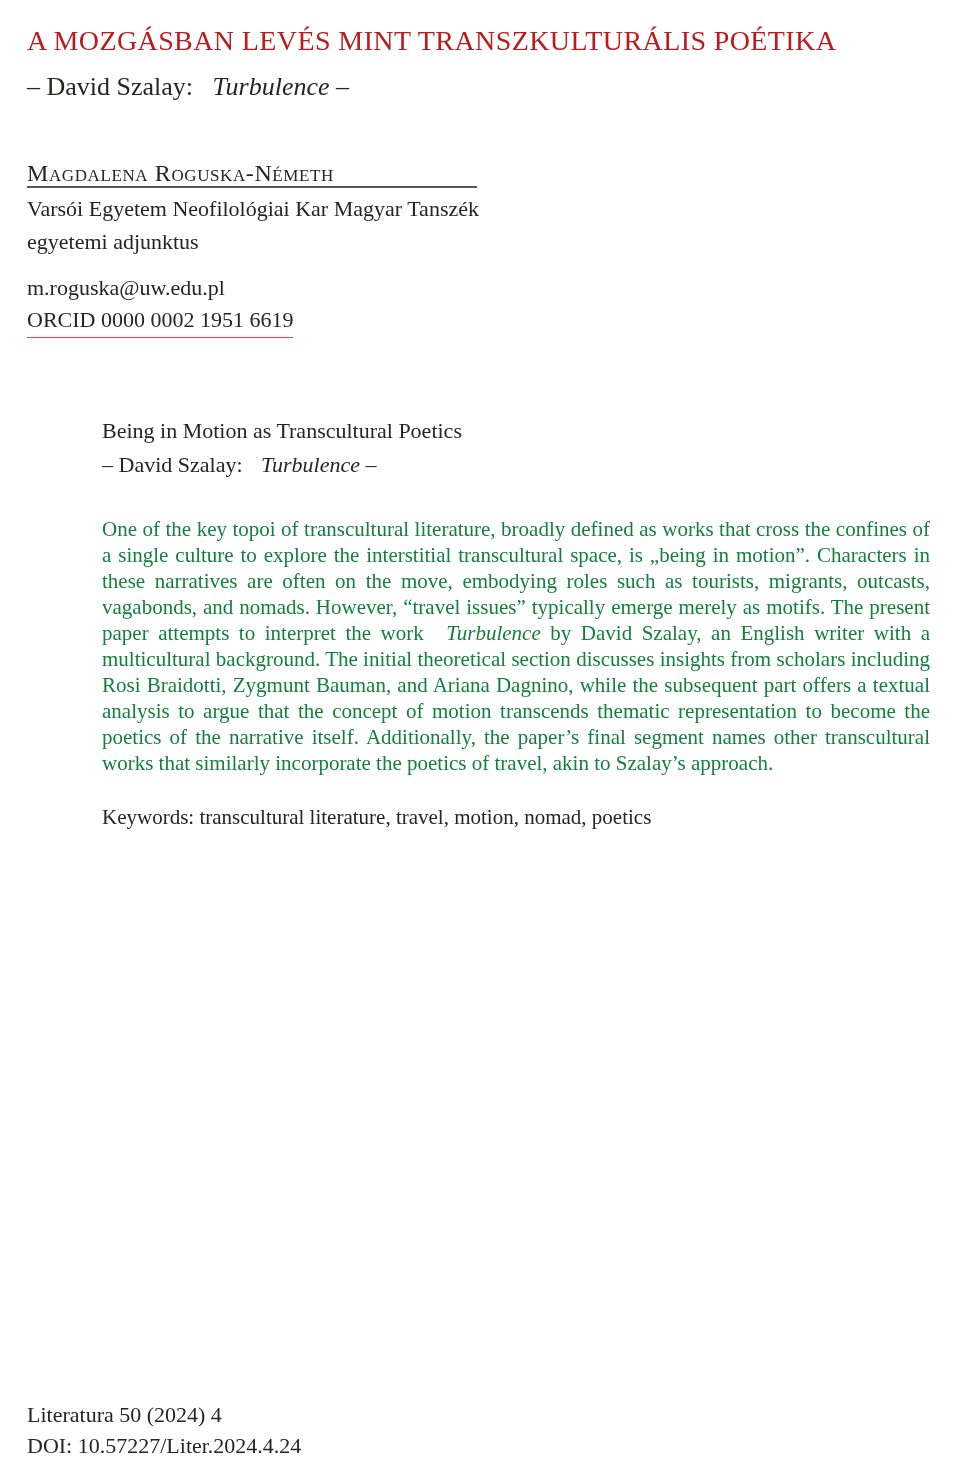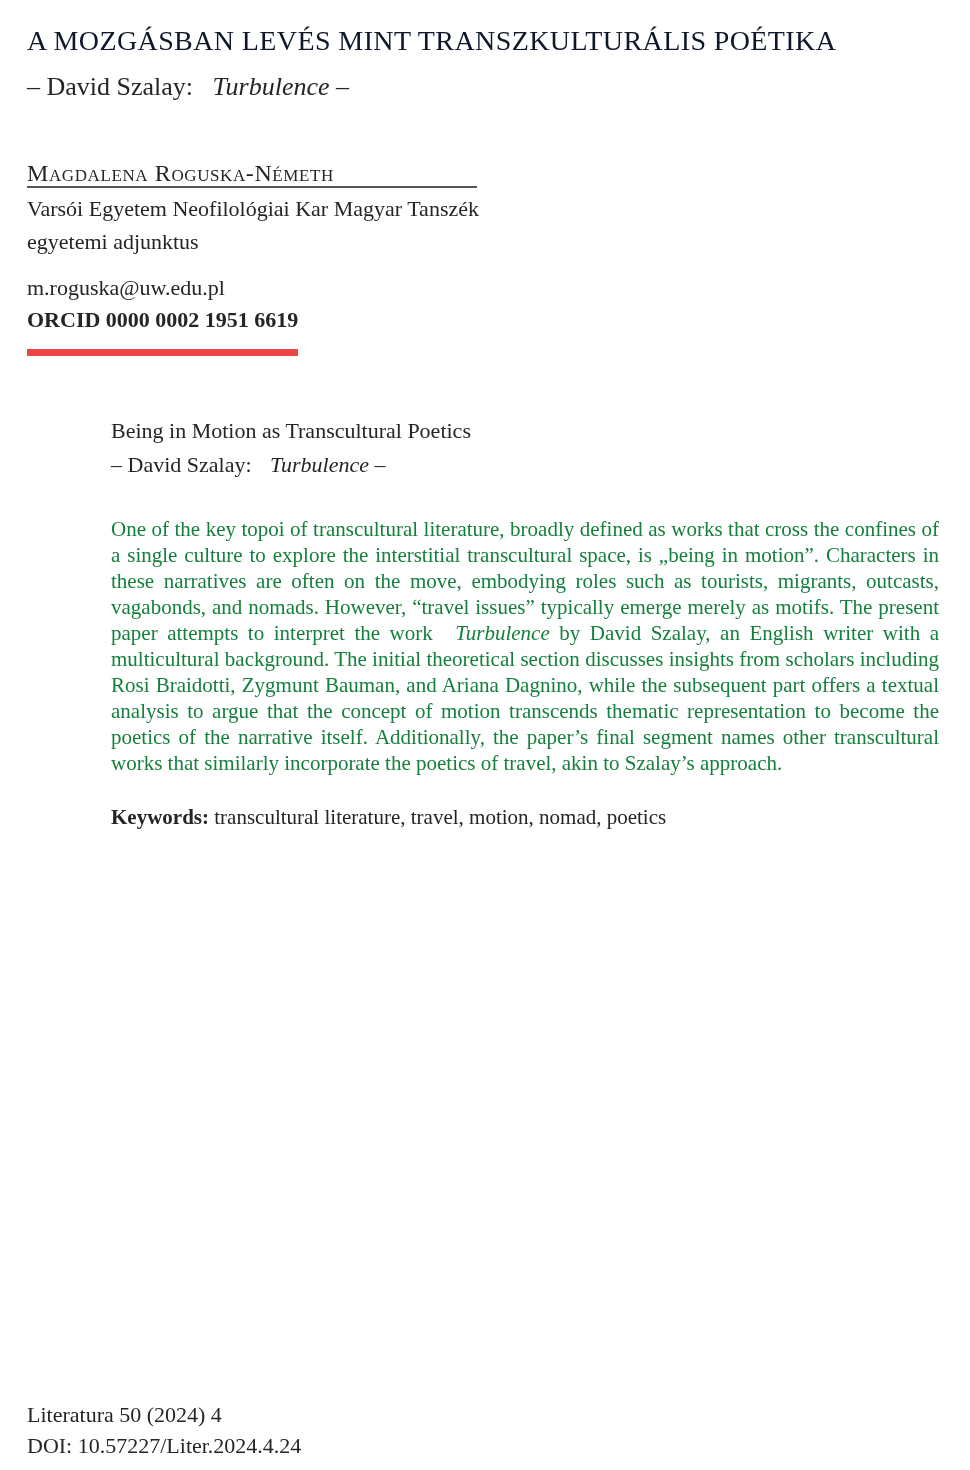--- a/index.html
+++ b/index.html
@@ -23,21 +23,21 @@
     top: 26px;
     left: 27px;
     right: 27px;
   }
   .article-title {
     font-size: 28px;
     font-weight: 500;
     letter-spacing: 0.4px;
     line-height: 1.1;
     margin: 0;
-    color: #0f172a;
+    color: #b91c1c;
   }
   .article-subtitle {
     margin: 16px 0 0 0;
     font-size: 26px;
     line-height: 1.1;
   }
 
   
   .author-block {
     position: absolute;
@@ -53,33 +53,32 @@
     width: 450px;
     line-height: 1.1;
   }
   .author-affil, .author-position, .author-email, .author-orcid {
     font-size: 22px;
     line-height: 33px;
   }
   .author-affil { margin-top: 4px; }
   .author-contact { margin-top: 13px; }
   .author-orcid {
-    border-bottom: 7px solid #ef4444;
+    border-bottom: 1px solid #ef4444;
     width: -moz-fit-content;
     width: fit-content;
-    padding-bottom: 14px;
+    padding-bottom: 2px;
     line-height: 31px;
-    font-weight: bold;
   }
 
   
   .main-block {
     position: absolute;
     top: 418px;
-    left: 111px;
+    left: 102px;
     width: 828px;
   }
   .english-title, .english-subtitle {
     font-size: 22px;
     line-height: 26px;
     margin: 0;
     font-weight: normal;
   }
   .english-subtitle { margin-top: 8px; }
 
@@ -88,21 +87,21 @@
     font-size: 21px;
     line-height: 26px;
     text-align: justify;
     color: #15803d;
   }
   .keywords-line {
     margin: 28px 0 0 0;
     font-size: 21px;
     line-height: 26px;
   }
-  .keywords-line b { font-weight: bold; }
+  .keywords-line b { font-weight: normal; }
 
   .italic { font-style: italic; margin-left: 13px; }
 
   
   .footer-block {
     position: absolute;
     top: 1399px;
     left: 27px;
     font-size: 22px;
     line-height: 31px;

